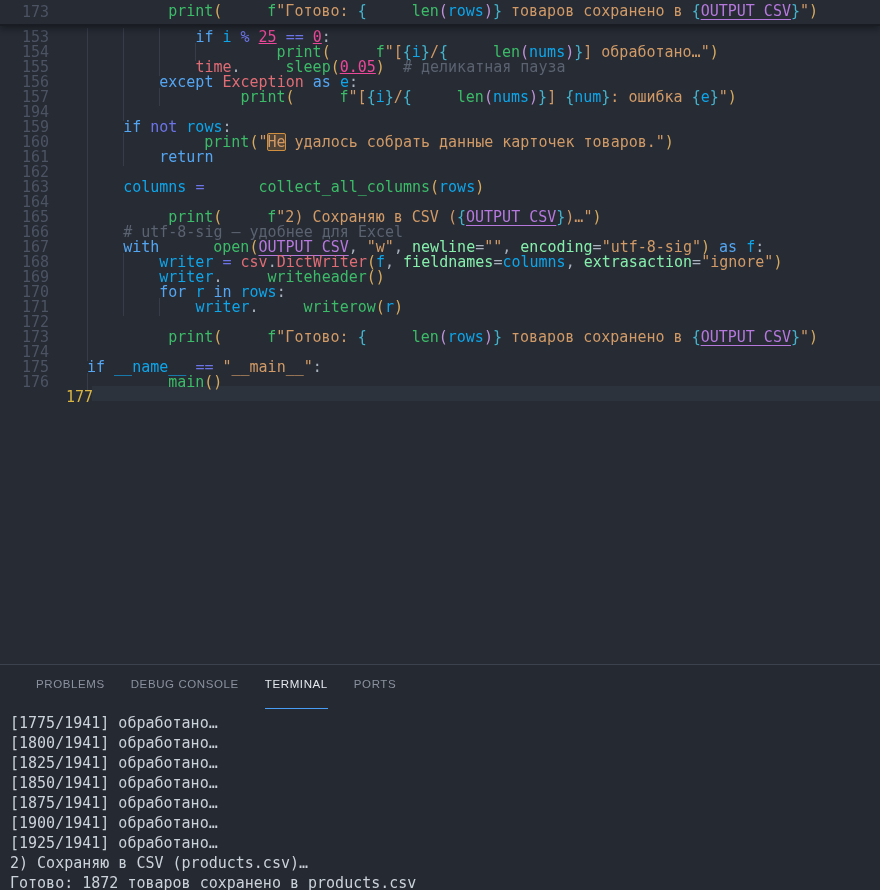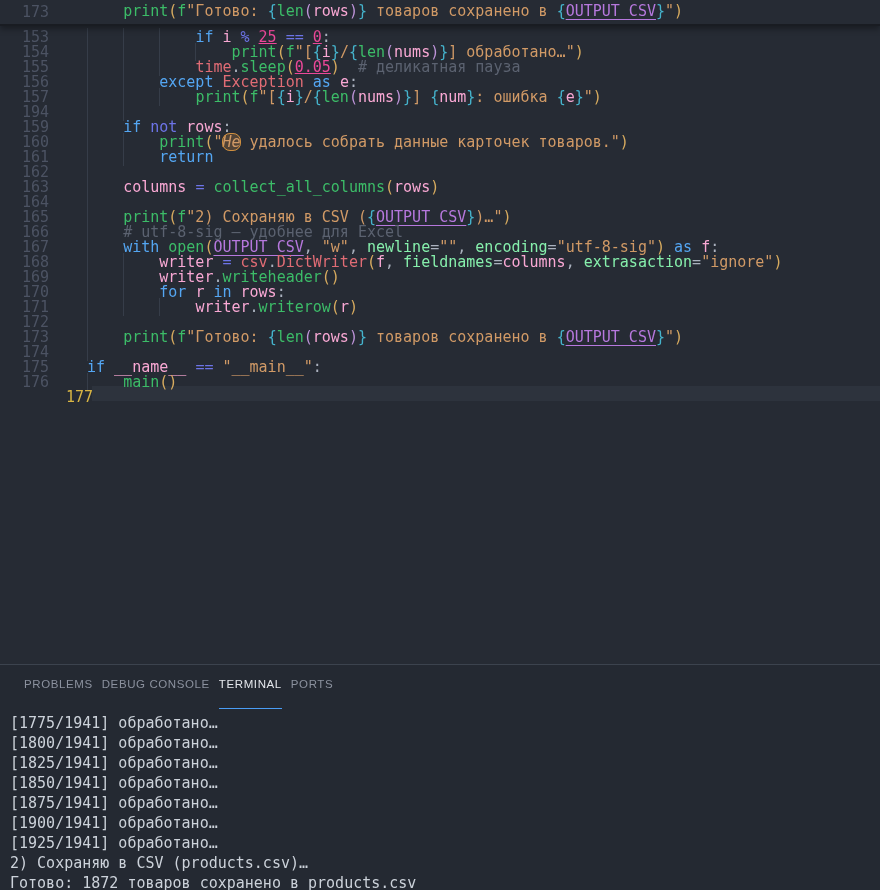--- a/index.html
+++ b/index.html
@@ -34,50 +34,49 @@
     user-select:none;
   }
   .sticky .gutter { line-height:25px; }
   .row.current .gutter { color:#d8b544; }
   .code { flex:1; font-size:15px; color:#abb2bf; white-space:pre; }
 
   
   .tk-kw    { color:#54a6f2; }
   .tk-op    { color:#6d74e8; }
   .tk-num   { color:#ec4899;text-decoration:underline; }
-  .tk-fn    { color:#3cbc68; }
+  .tk-fn    { color:#3cbc68;margin-left:45px; }
   .tk-str   { color:#d19a66; }
   .tk-cls   { color:#e06c75; }
   .tk-const { color:#b678dd; text-decoration:underline; text-underline-offset:3px; }
   .tk-param { color:#86efac; }
   .tk-com   { color:#5b6270;margin-top:17px; }
   .tk-b1    { color:#d7ab5f; }
   .tk-b2    { color:#bd93d8; }
   .tk-fb    { color:#45b3cc; }
   .tk-p     { color:#abb2bf; }
-  .tk-var   { color:#f9a8d4; }
+  .tk-var   { color:#0ea5e9; }
   .tk-ind   { color:#abb2bf; box-shadow:inset 1px 0 0 #363d49; }
   .tk-match {
     color:#d19a66;
     background:rgba(205,140,60,.26);
     outline:1px solid #cf8f3f;
     outline-offset:-1px;
-    border-radius:8px;
-    font-style:italic;
+    border-radius:2px;
   }
 
   
   .panel {
     position:absolute; left:0; top:664px; width:880px; height:226px;
     background:#242932;
     border-top:1px solid #3c434e;
   }
   .tabs {
-    display:flex; gap:9px;
-    padding:13px 0 0 24px; height:44px;
+    display:flex; gap:26px;
+    padding:13px 0 0 36px; height:44px;
   }
   .tab {
     font-family:"Liberation Sans", sans-serif;
     font-size:11.5px; letter-spacing:.6px;
     color:#8b919e; cursor:pointer;
     padding-bottom:7px;
   }
   .tab.active {
     color:#e4e7ec;
     border-bottom:1.5px solid #4a9df5;

